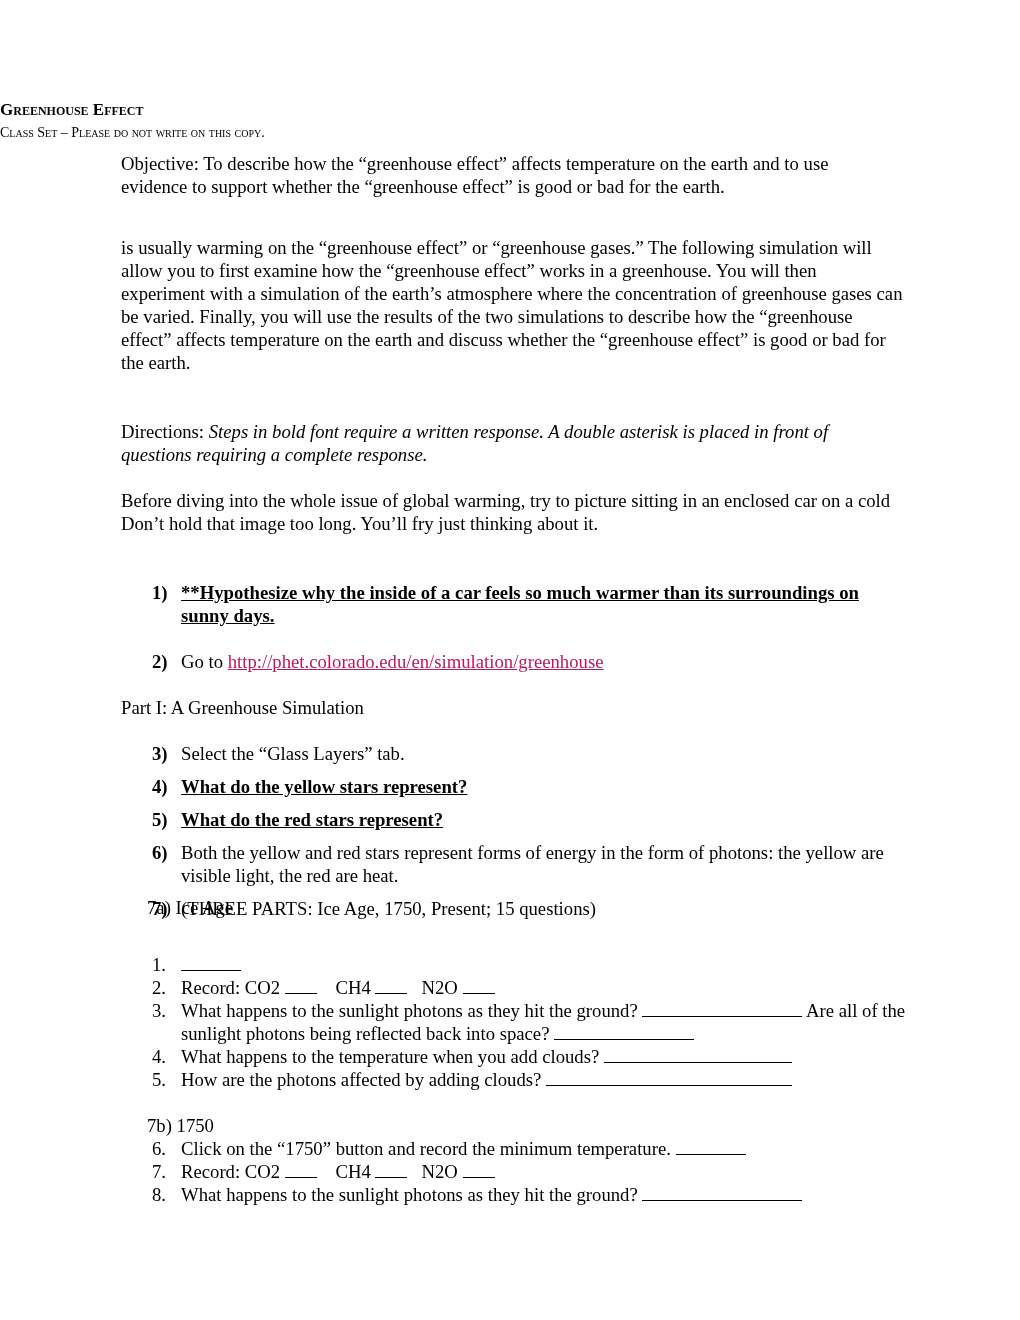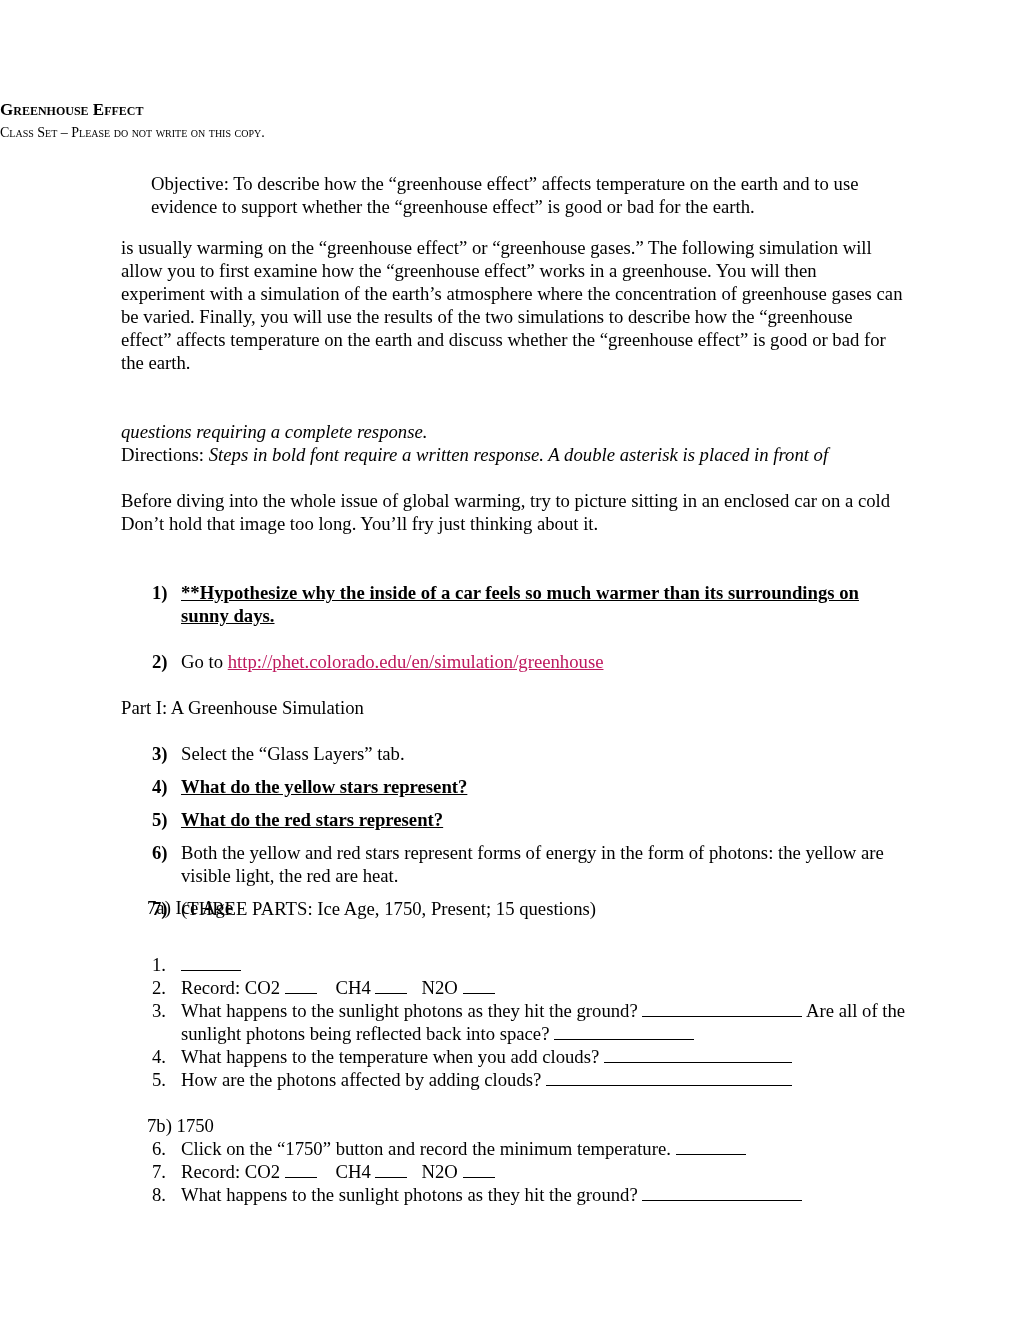--- a/index.html
+++ b/index.html
@@ -25,39 +25,39 @@
     .blank { display: inline-block; border-bottom: 1px solid #000; height: 15px; vertical-align: baseline; }
   </style>
 </head>
 <body>
 
 <div class="page">
 
   <div class="abs center title sc" style="top:98px;">Greenhouse Effect</div>
   <div class="abs center subtitle sc" style="top:121px;">Class Set – Please do not write on this copy.</div>
 
-  <div class="para" style="top:172px;margin-left:30px;">
+  <div class="para" style="top:152px;">
     <span class="line">Objective:  To describe how the “greenhouse effect” affects temperature on the earth and to use</span>
     <span class="line">evidence to support whether the “greenhouse effect” is good or bad for the earth.</span>
   </div>
 
   <div class="para" style="top:236px;">
     <span class="line">is usually warming on the “greenhouse effect” or “greenhouse gases.”  The following simulation will</span>
     <span class="line">allow you to first examine how the “greenhouse effect” works in a greenhouse.  You will then</span>
     <span class="line">experiment with a simulation of the earth’s atmosphere where the concentration of greenhouse gases can</span>
     <span class="line">be varied.  Finally, you will use the results of the two simulations to describe how the “greenhouse</span>
     <span class="line">effect” affects temperature on the earth and discuss whether the “greenhouse effect” is good or bad for</span>
     <span class="line">the earth.</span>
   </div>
 
   <div class="para" style="top:420px;">
-    <span class="line it">questions requiring a complete response.</span>
     <span class="line">
       <span>Directions:  </span><span class="it">Steps in bold font require a written response.  A double asterisk is placed in front of</span>
     </span>
+    <span class="line it">questions requiring a complete response.</span>
   </div>
 
   <div class="para" style="top:489px;">
     <span class="line">Before diving into the whole issue of global warming, try to picture sitting in an enclosed car on a cold</span>
     <span class="line">Don’t hold that image too long.  You’ll fry just thinking about it.</span>
   </div>
 
   <div class="item" style="top:581px;">
     <span class="num">1)</span>
     <span class="txt b">**Hypothesize why the inside of a car feels so much warmer than its surroundings on</span>

